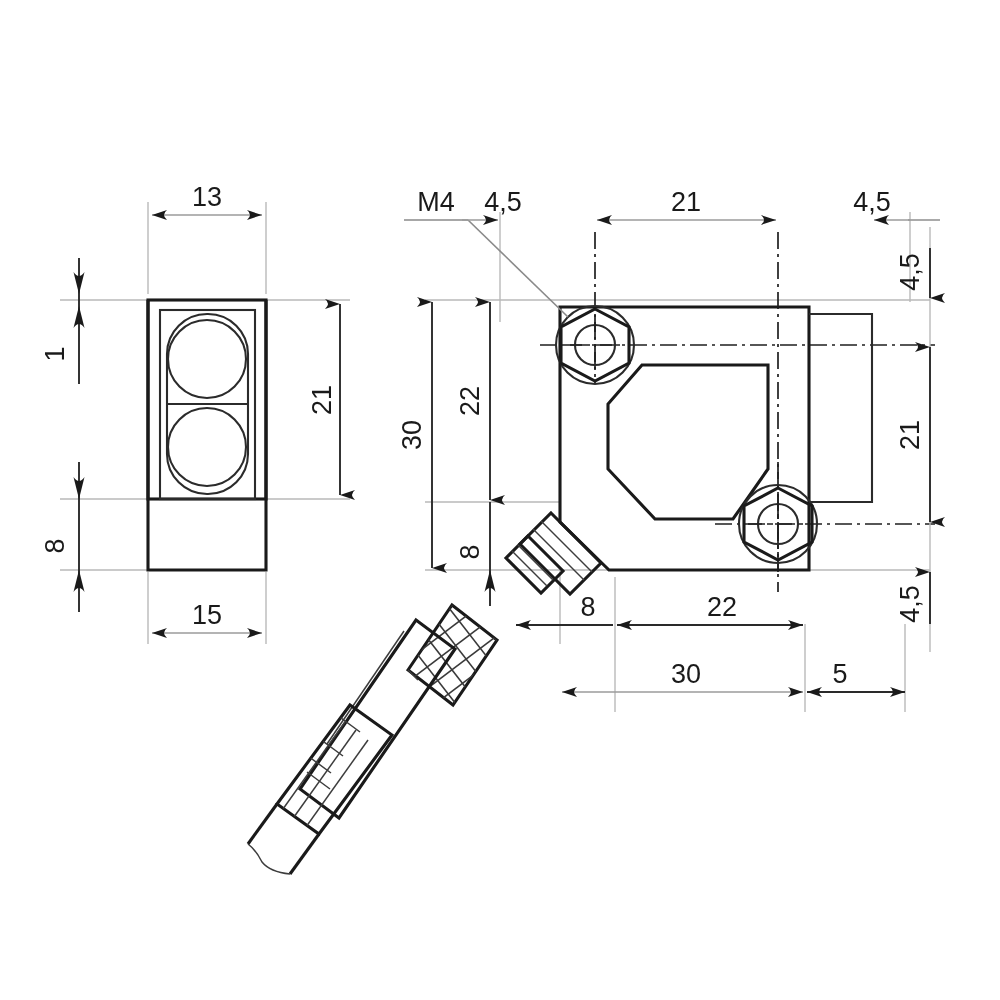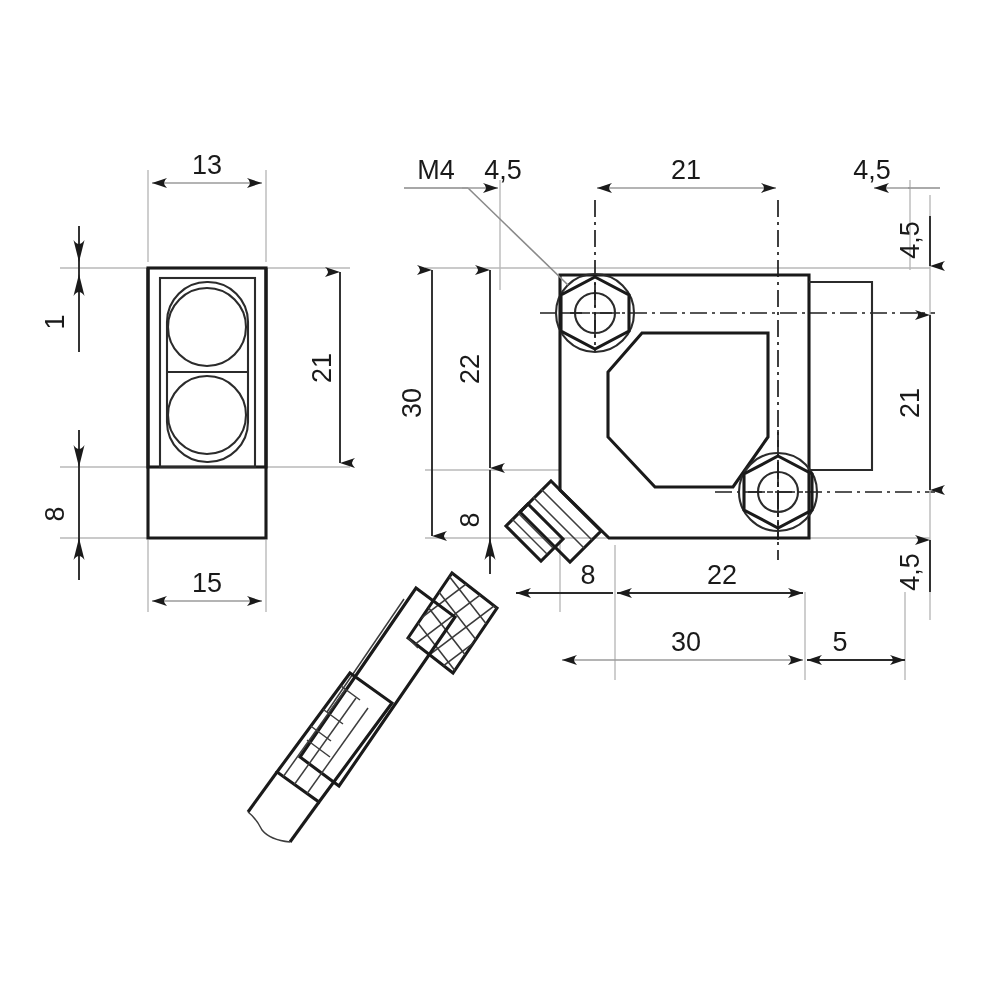--- a/index.html
+++ b/index.html
@@ -12,20 +12,21 @@
     width: 1000px;
     height: 1000px;
     overflow: hidden;
     font-family: "Liberation Sans", sans-serif;
   }
   #drawing-root {
     position: relative;
     width: 1000px;
     height: 744px;
     background: #ffffff;
+    margin-top: 32px;
   }
   svg#cad {
     display: block;
     width: 1000px;
     height: 1000px;
   }
   .dimtext {
     font-family: "Liberation Sans", sans-serif;
     font-size: 27px;
     fill: #1a1a1a;

